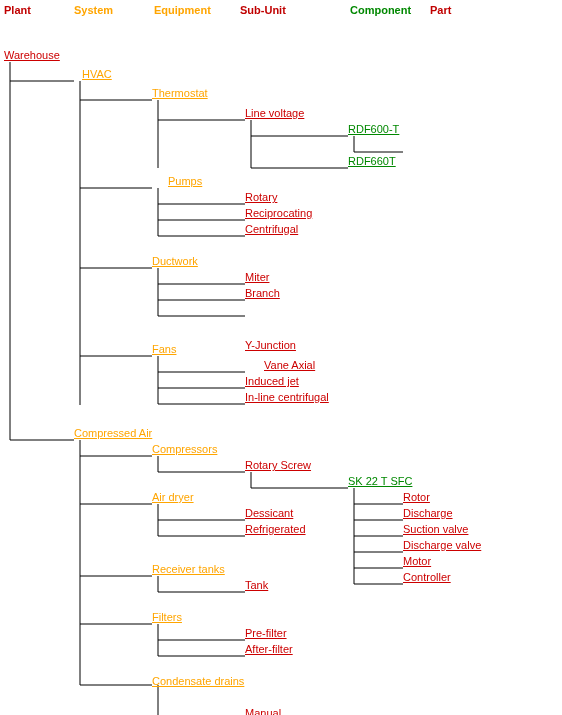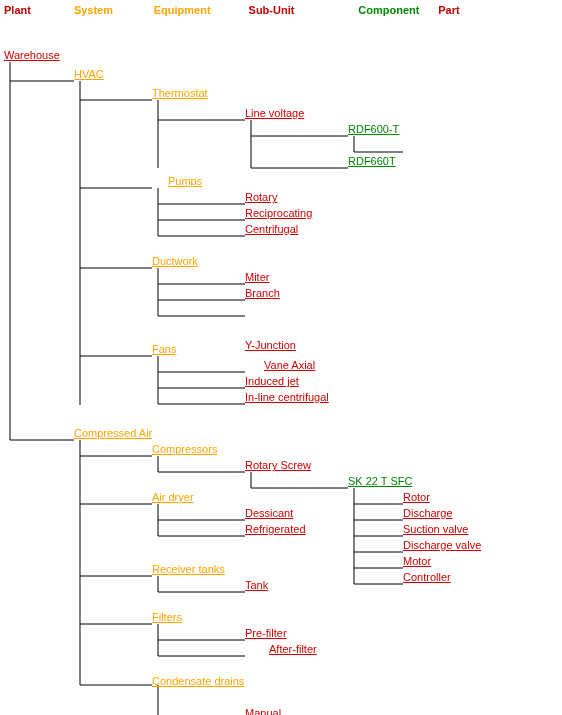--- a/index.html
+++ b/index.html
@@ -25,21 +25,21 @@
     }
 
     .header {
       display: flex;
       flex-direction: row;
       padding: 4px 4px;
     }
 
     .h-plant { width: 70px; color: #c00000; font-weight: bold; }
     .h-system { width: 80px; color: #ffa500; font-weight: bold; }
-    .h-equipment { width: 95px; color: #ffa500; font-weight: bold; }
+    .h-equipment { width: 86px; color: #ffa500; font-weight: bold; }
     .h-subunit { width: 110px; color: #c00000; font-weight: bold; }
     .h-component { width: 80px; color: #008800; font-weight: bold; }
     .h-part { width: 120px; color: #c00000; font-weight: bold; }
 
     svg.lines {
       position: absolute;
       top: 0;
       left: 0;
       pointer-events: none;
     }
@@ -174,21 +174,21 @@
 
       <line x1="158" y1="665" x2="158" y2="716" stroke="black" stroke-width="1"></line>
 
       <line x1="158" y1="700" x2="245" y2="700" stroke="black" stroke-width="1"></line>
 
       <line x1="158" y1="716" x2="245" y2="716" stroke="black" stroke-width="1"></line>
     </svg>
 
     <div class="text-node c-red underline" style="left:4px;top:28px;">Warehouse</div>
 
-    <div class="text-node c-orange underline" style="left:66px;top:47px;padding-left:8px;">HVAC</div>
+    <div class="text-node c-orange underline" style="left:74px;top:47px;padding-left:8px;">HVAC</div>
 
     <div class="text-node c-orange underline" style="left:152px;top:66px;">Thermostat</div>
 
     <div class="text-node c-red underline" style="left:245px;top:86px;">Line voltage</div>
 
     <div class="text-node c-green underline" style="left:348px;top:102px;">RDF600-T</div>
 
 
     <div class="text-node c-green underline" style="left:348px;top:134px;">RDF660T</div>
 
@@ -243,20 +243,20 @@
     <div class="text-node c-red underline" style="left:403px;top:534px;">Motor</div>
 
     <div class="text-node c-red underline" style="left:245px;top:558px;">Tank</div>
 
     <div class="text-node c-red underline" style="left:403px;top:550px;">Controller</div>
 
     <div class="text-node c-orange underline" style="left:152px;top:590px;">Filters</div>
 
     <div class="text-node c-red underline" style="left:245px;top:606px;">Pre-filter</div>
 
-    <div class="text-node c-red underline" style="left:245px;top:622px;margin-left:24px;">After-filter</div>
+    <div class="text-node c-red underline" style="left:245px;top:622px;">After-filter</div>
 
     <div class="text-node c-orange underline" style="left:152px;top:654px;">Condensate drains</div>
 
     <div class="text-node c-red underline" style="left:245px;top:686px;">Manual</div>
 
   </div>
 </div>
 
 </body></html>

